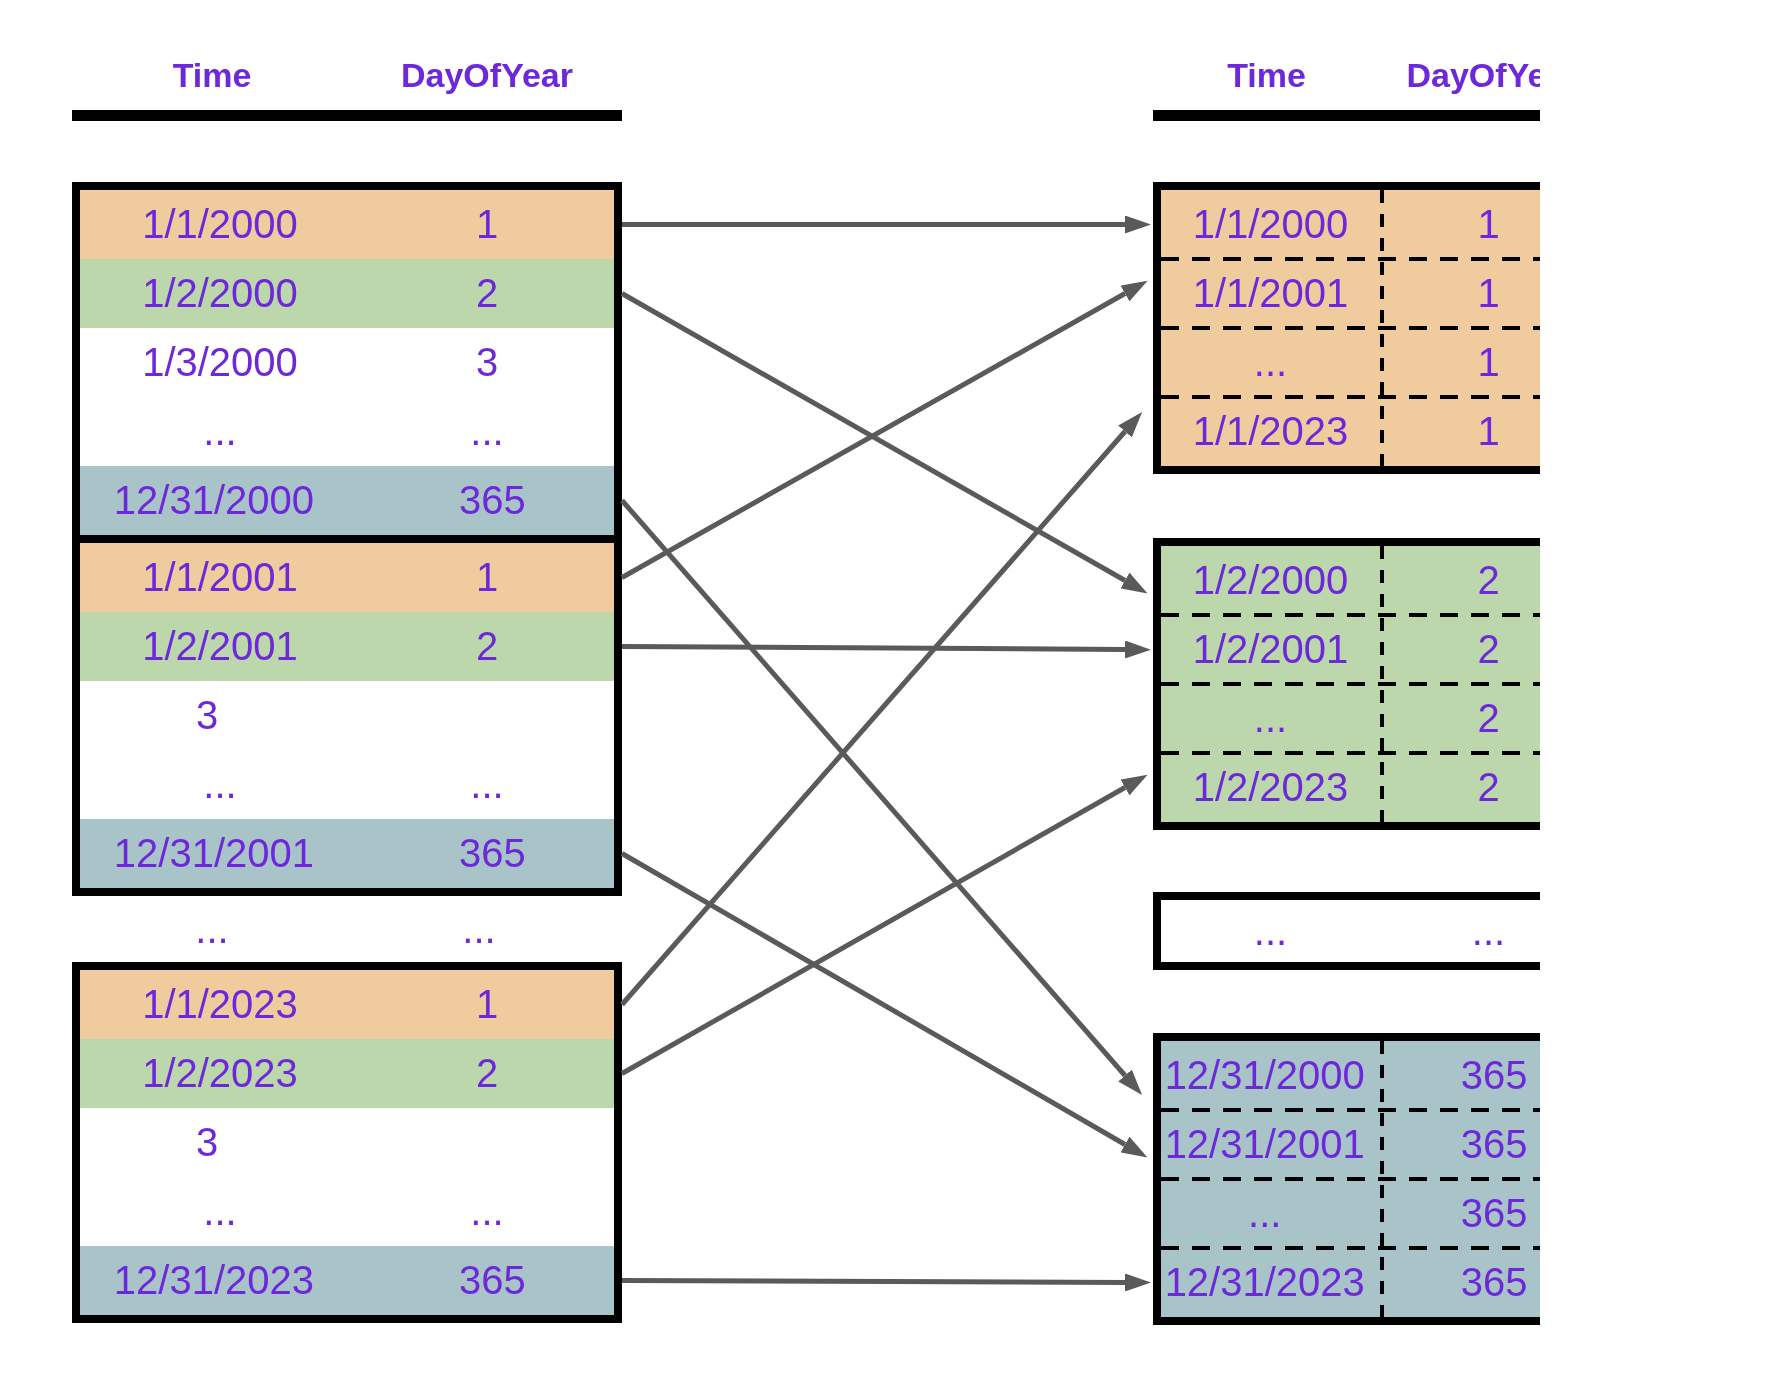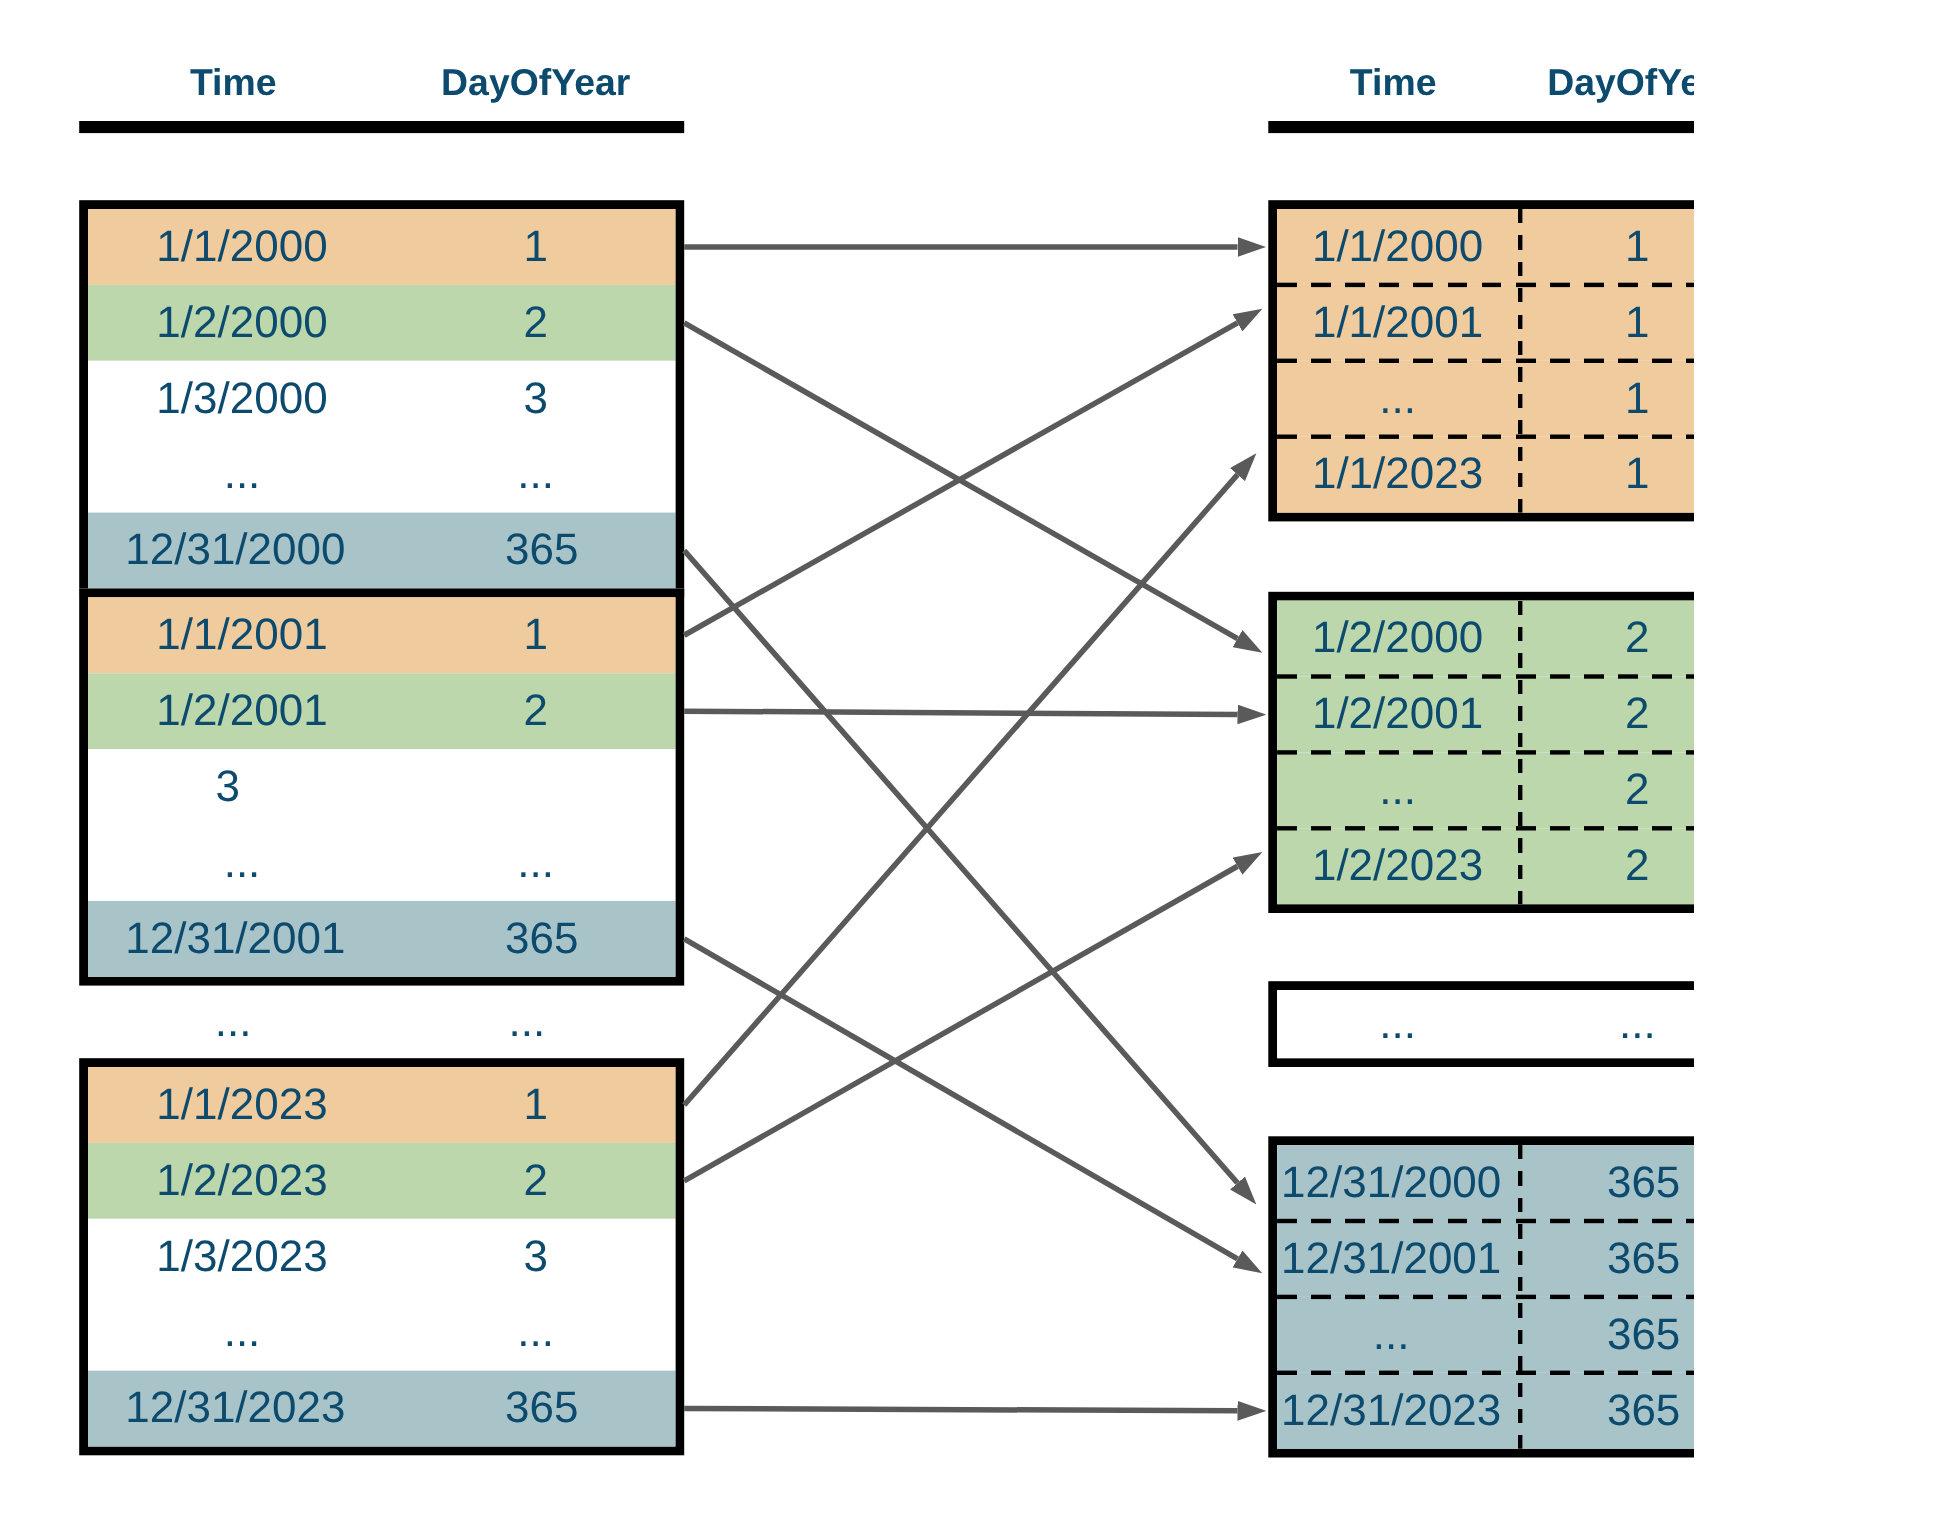--- a/index.html
+++ b/index.html
@@ -1,19 +1,19 @@
 <!DOCTYPE html>
 <html style="--c-orange: #F0CB9D; --c-green: #BCD7AC; --c-blue: #A9C4C8; --c-white: #FFFFFF; --c-arrow: #5A5A5A; --c-border: #000000;"><head>
 <meta charset="utf-8">
 <title>Diagram</title>
 <style>
   html,body{margin:0;padding:0;background:#fff;}
   .stage{
     position:relative;width:1540px;height:1378px;background:#fff;
-    font-family:"Liberation Sans","DejaVu Sans",sans-serif;color:#0c4a6e;overflow:hidden;
+    font-family:"Liberation Sans","DejaVu Sans",sans-serif;color:#6d28d9;overflow:hidden;
   }
   
   .hdr{position:absolute;top:50px;height:50px;display:flex;font-weight:bold;font-size:34px;}
   .hdr .hcol{display:flex;align-items:center;justify-content:center;}
   .hdr-left{left:72px;width:550px;}
   .hdr-left .hcol-time{width:280px;}
   .hdr-left .hcol-day{width:270px;}
   .hdr-right{left:1153px;width:452px;}
   .hdr-right .hcol-time{width:227px;}
   .hdr-right .hcol-day{width:225px;}
@@ -122,21 +122,20 @@
   <div class="block ltable" style="top:962px">
     <div class="row" data-colorname="orange">
       <span class="cell cell-time">1/1/2023</span>
       <span class="cell cell-day">1</span>
     </div>
     <div class="row" data-colorname="green">
       <span class="cell cell-time">1/2/2023</span>
       <span class="cell cell-day">2</span>
     </div>
     <div class="row" data-colorname="white">
-      <span class="cell cell-time">1/3/2023</span>
       <span class="cell cell-day">3</span>
     </div>
     <div class="row" data-colorname="white">
       <span class="cell cell-time">...</span>
       <span class="cell cell-day">...</span>
     </div>
     <div class="row" data-colorname="blue">
       <span class="cell cell-time">12/31/2023</span>
       <span class="cell cell-day">365</span>
     </div>

